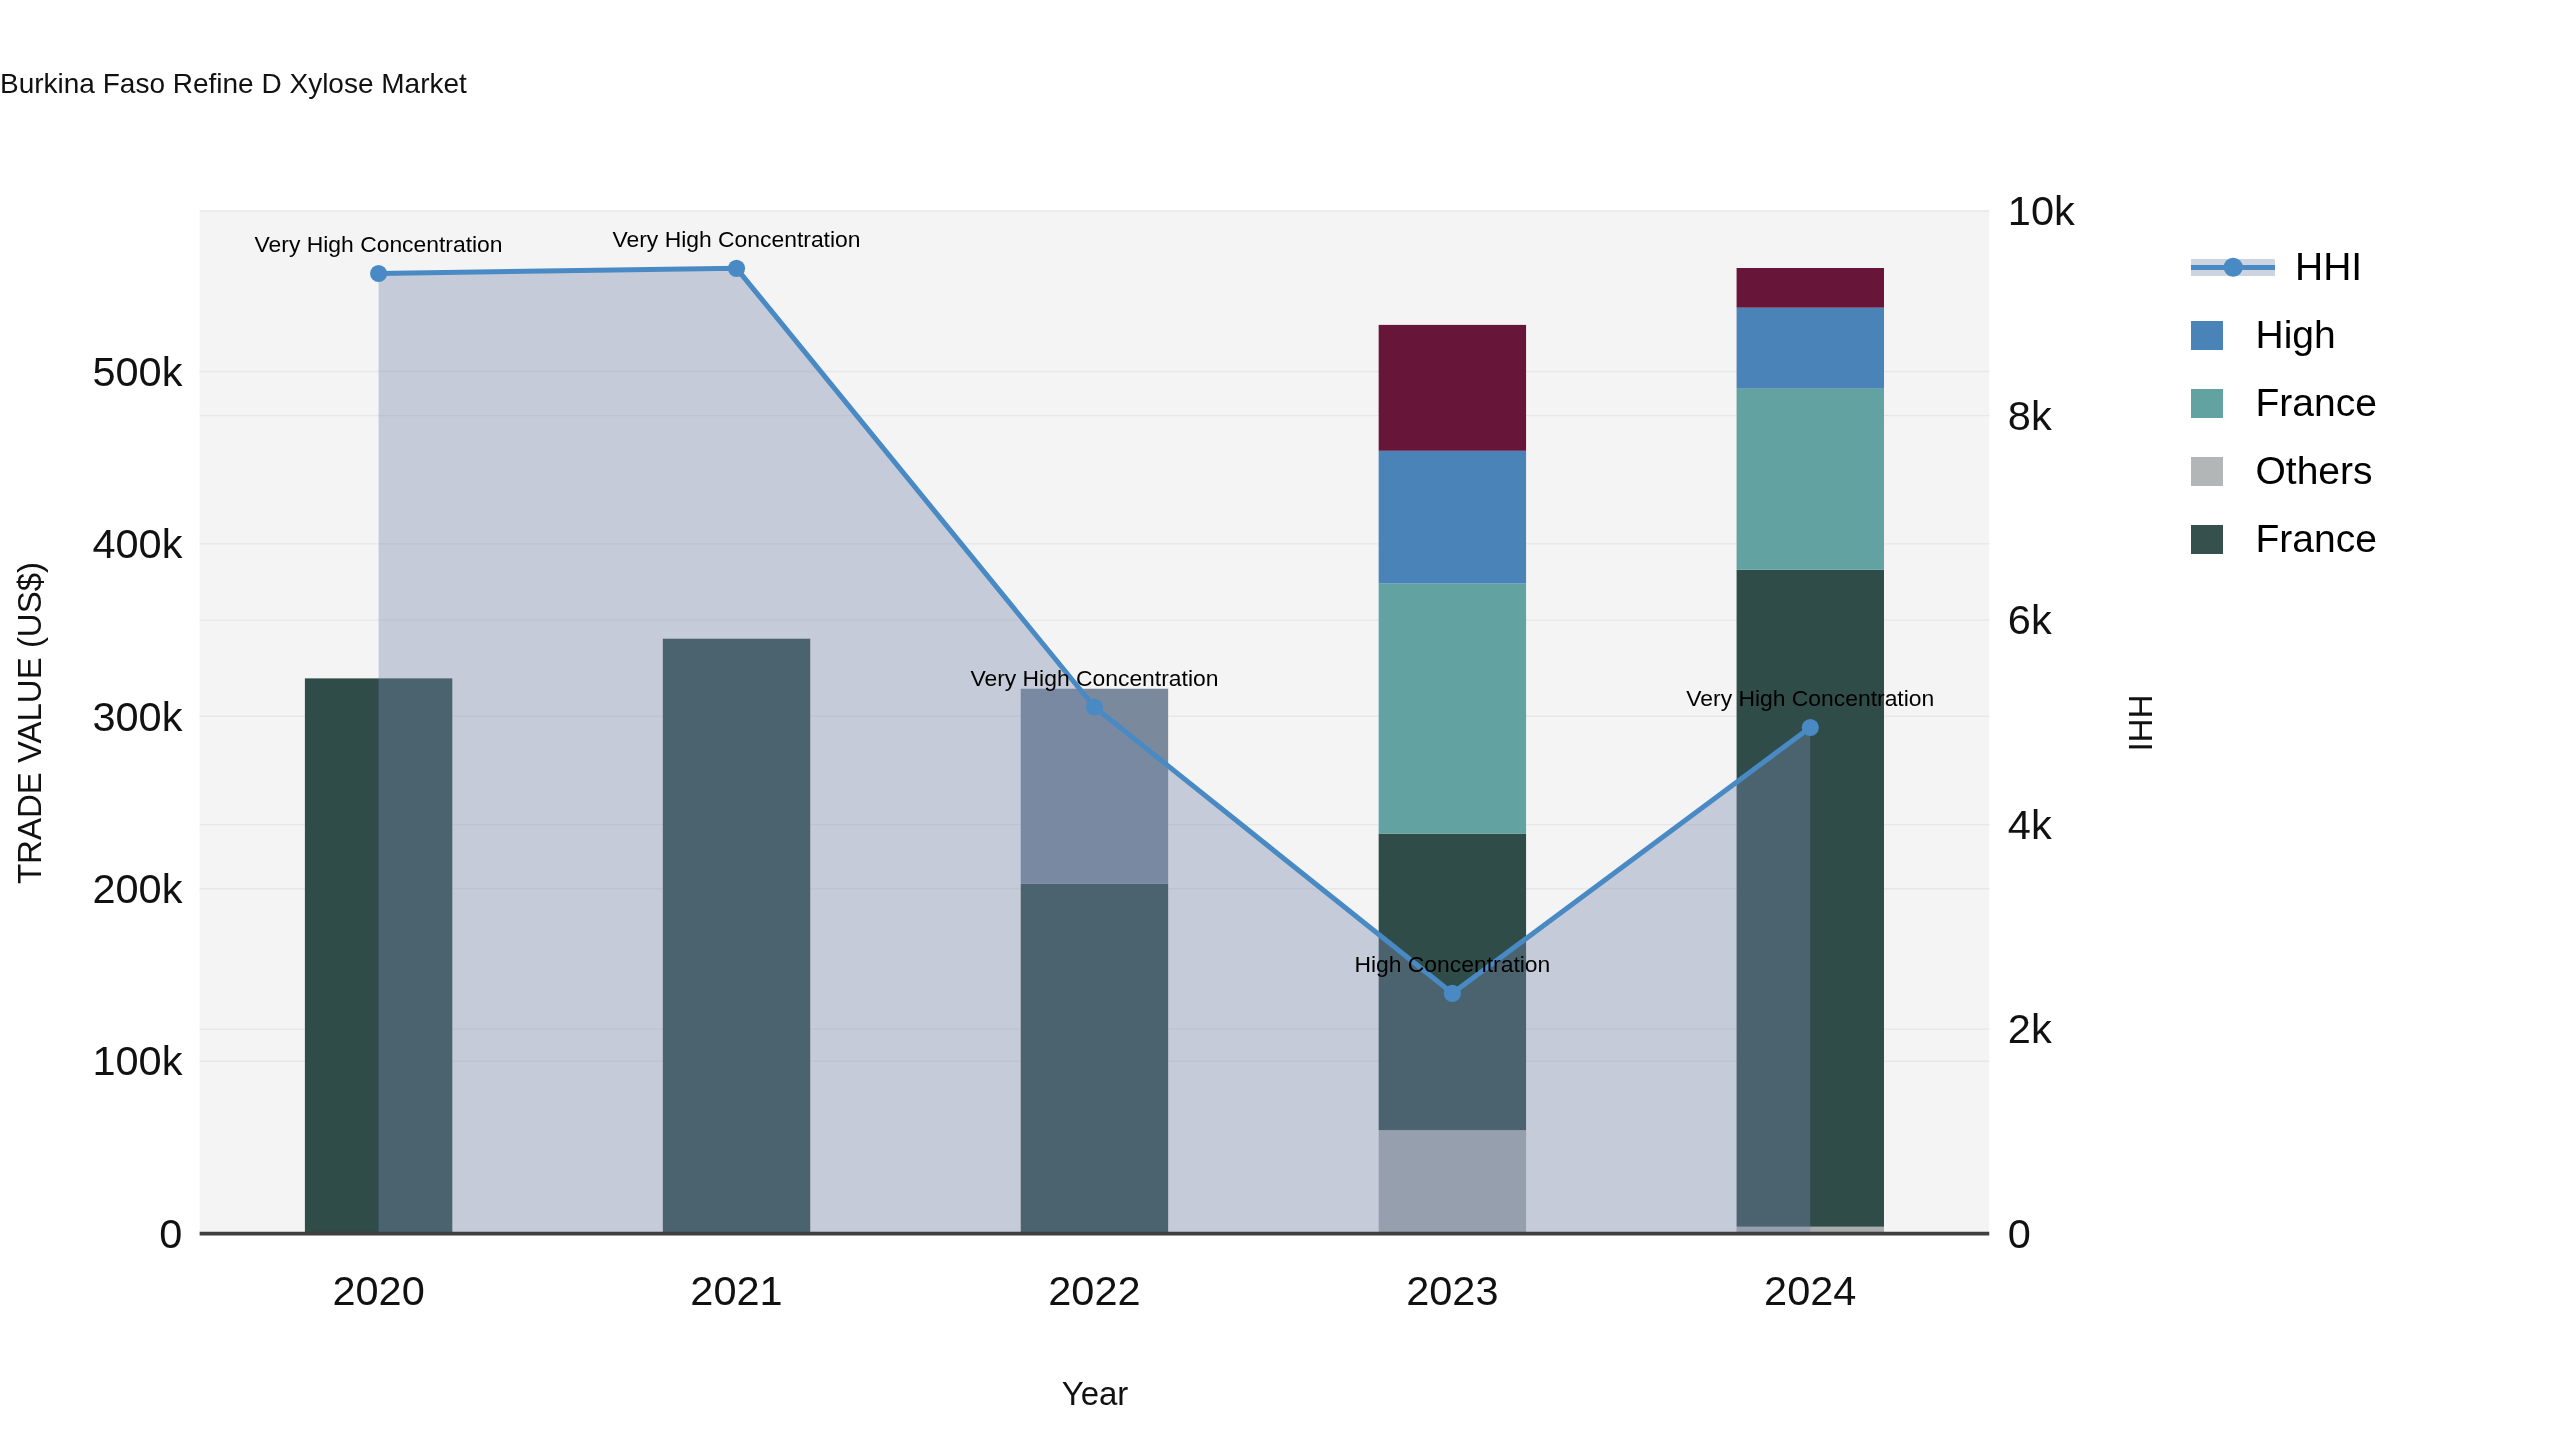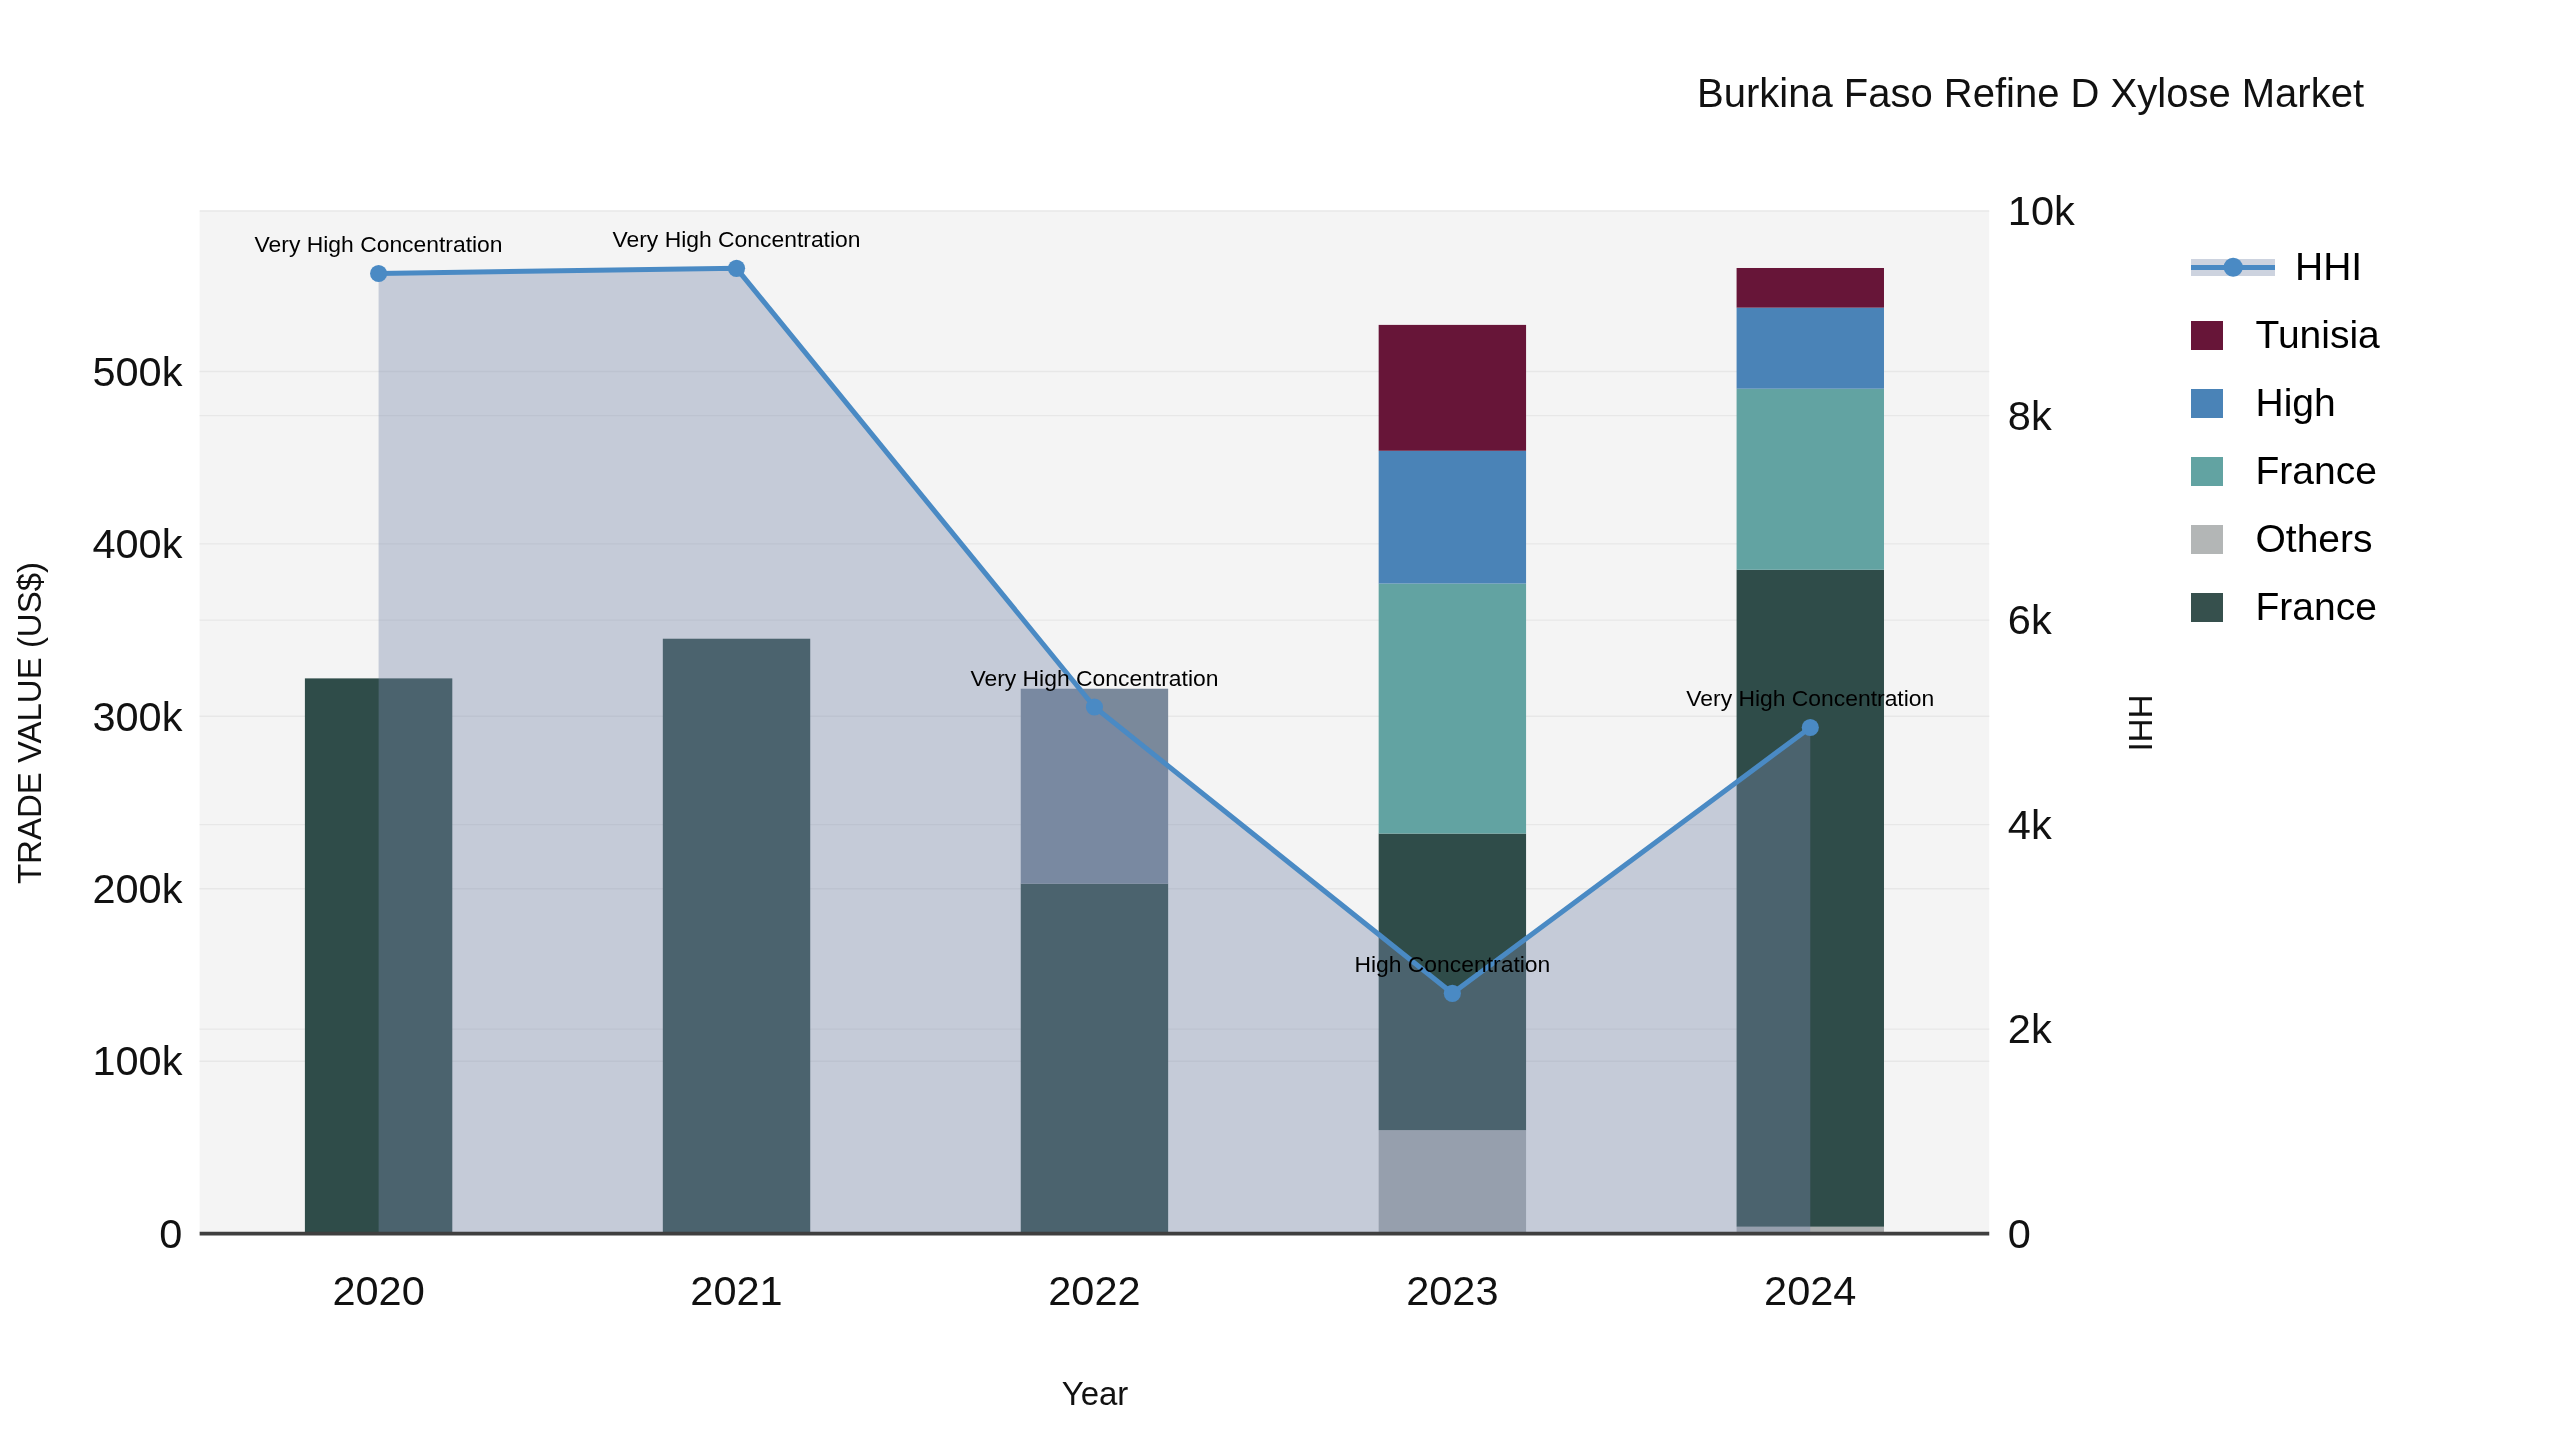--- a/index.html
+++ b/index.html
@@ -3,22 +3,22 @@
 <meta charset="utf-8">
 <style>
   html,body{margin:0;padding:0;}
   body{
     width:2576px;height:1449px;background:#ffffff;overflow:hidden;position:relative;
     font-family:"Liberation Sans", sans-serif;color:#000;
   }
   .canvas{position:absolute;inset:0;width:2576px;height:1449px;}
   svg#chart{position:absolute;left:0;top:0;}
   .title-block{
-    position:absolute;left:0;top:63px;width:2364px;text-align:right;
-    font-size:40px;line-height:1.53;color:#111;
+    position:absolute;left:0;top:63px;width:2364px;text-align:left;
+    font-size:28px;line-height:1.53;color:#111;
   }
   .axis-title{position:absolute;font-size:33px;color:#111;white-space:nowrap;}
   .axis-title.left{left:30px;top:723px;transform:translate(-50%,-50%) rotate(-90deg);}
   .axis-title.right{left:2140px;top:723px;transform:translate(-50%,-50%) rotate(90deg);}
   .axis-title.bottom{left:1095px;top:1375px;transform:translateX(-50%);}
   .legend{position:absolute;left:2191px;top:233px;display:flex;flex-direction:column;}
   .legend-item{display:flex;align-items:center;height:68px;cursor:pointer;}
   .legend-item .swatch{width:31.5px;height:29px;margin-right:33px;flex:0 0 auto;}
   .legend-item .band{
     width:84px;height:17px;margin-right:20px;position:relative;flex:0 0 auto;
@@ -100,24 +100,20 @@
 
   <div class="legend">
       <div class="legend-item">
         <span class="band" style="background: rgb(205, 211, 223);">
           <span class="line" style="background: rgb(74, 138, 196);"></span>
           <span class="dot" style="background: rgb(74, 138, 196);"></span>
         </span>
         <span class="lbl">HHI</span>
       </div>
       <div class="legend-item">
-        <span class="swatch" style="background: rgb(103, 21, 56);"></span>
-        <span class="lbl">Tunisia</span>
-      </div>
-      <div class="legend-item">
         <span class="swatch" style="background: rgb(74, 131, 183);"></span>
         <span class="lbl">High</span>
       </div>
       <div class="legend-item">
         <span class="swatch" style="background: rgb(98, 163, 162);"></span>
         <span class="lbl">France</span>
       </div>
       <div class="legend-item">
         <span class="swatch" style="background: rgb(179, 182, 182);"></span>
         <span class="lbl">Others</span>

